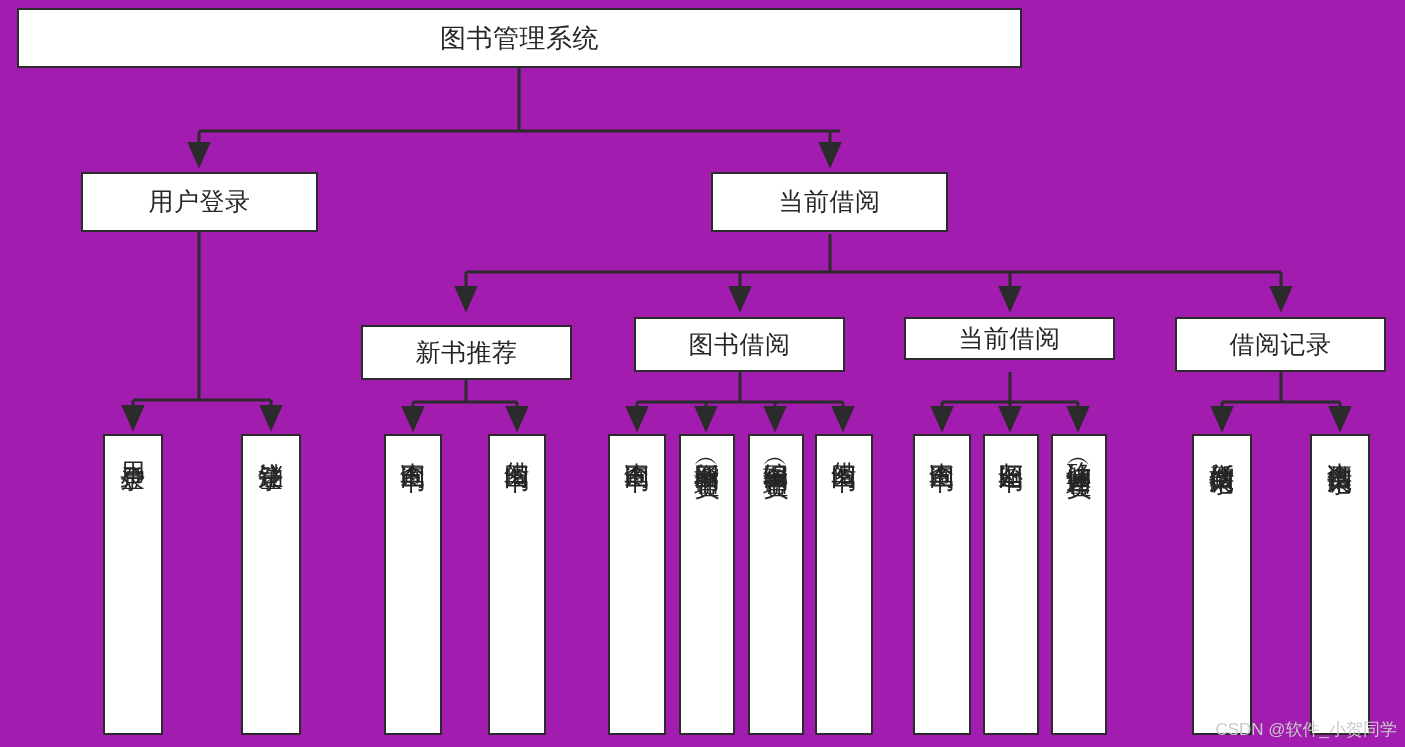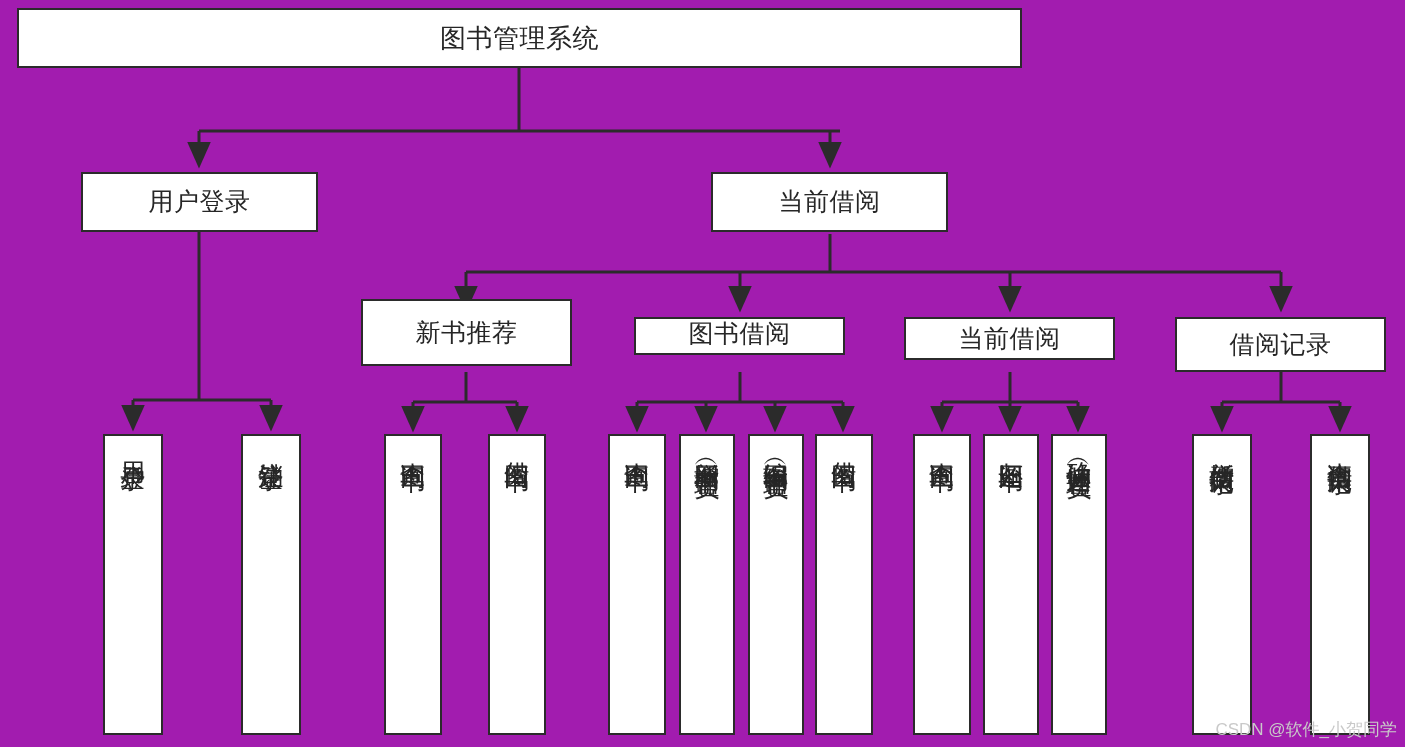--- a/index.html
+++ b/index.html
@@ -132,24 +132,24 @@
     <span class="label">图书管理系统</span>
   </div>
 
   <div class="node horiz" style="left:81px; top:172px; width:237px; height:60px;">
     <span class="label">用户登录</span>
   </div>
   <div class="node horiz" style="left:711px; top:172px; width:237px; height:60px;">
     <span class="label">当前借阅</span>
   </div>
 
-  <div class="node horiz" style="left:361px; top:299px; width:211px; height:67px;">
+  <div class="node horiz" style="left:361px; top:325px; width:211px; height:55px;">
     <span class="label">新书推荐</span>
   </div>
-  <div class="node horiz" style="left:634px; top:317px; width:211px; height:38px;font-family:Liberation Mono, monospace;">
+  <div class="node horiz" style="left:634px; top:317px; width:211px; height:55px;">
     <span class="label">图书借阅</span>
   </div>
   <div class="node horiz" style="left:904px; top:317px; width:211px; height:43px;justify-content:center;">
     <span class="label">当前借阅</span>
   </div>
   <div class="node horiz" style="left:1175px; top:317px; width:211px; height:55px;justify-content:center;">
     <span class="label">借阅记录</span>
   </div>
 
   <div class="node vert" style="left:103px; top:434px; width:60px; height:301px;">

